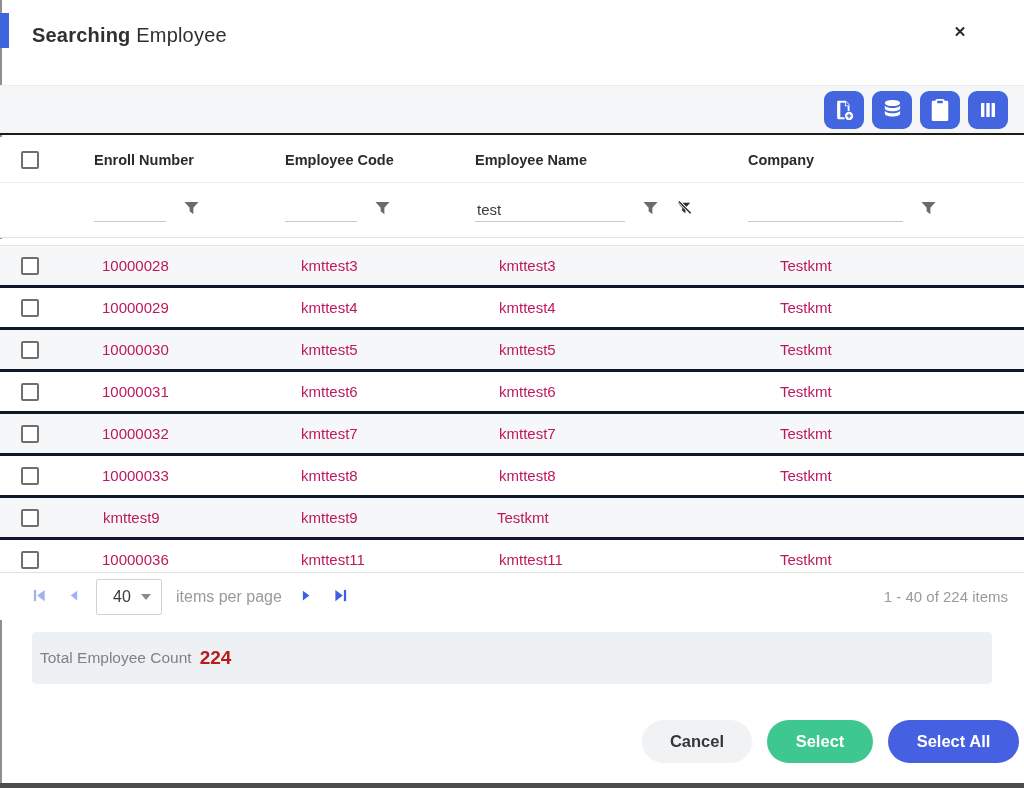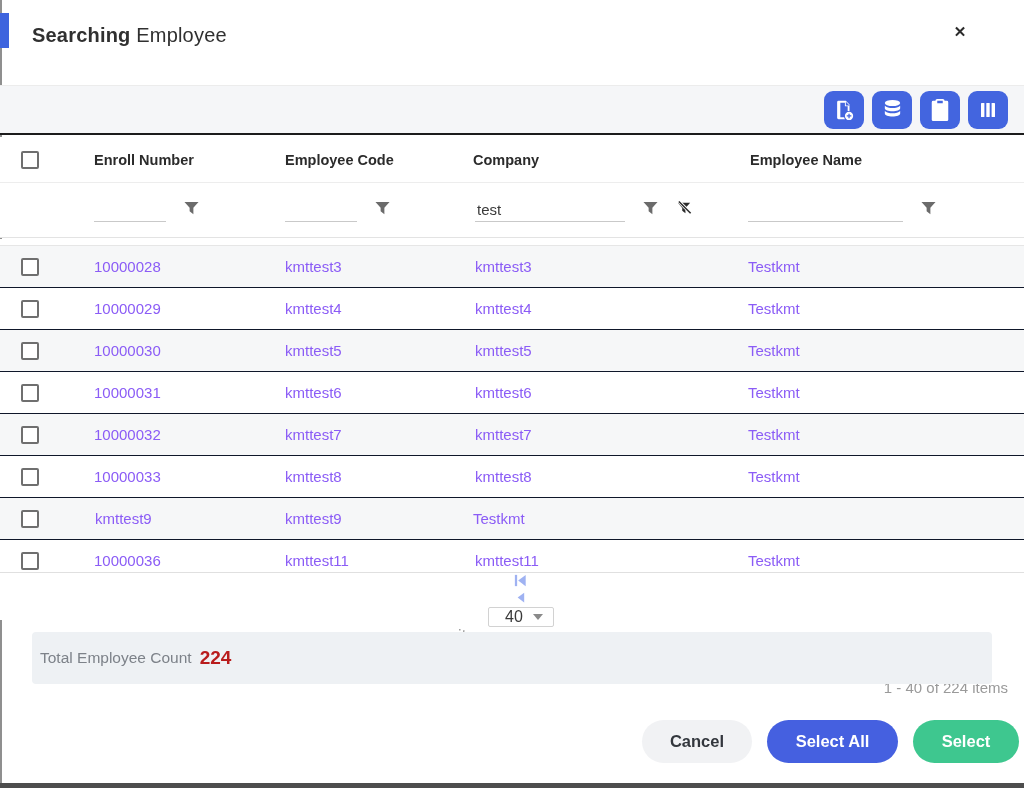--- a/index.html
+++ b/index.html
@@ -37,26 +37,26 @@
   .filter-cell { display: flex; align-items: center; gap: 18px; }
   .filter-input { border: none; border-bottom: 1px solid #c9c9c9; background: transparent; font-family: "Liberation Sans", sans-serif; font-size: 15px; color: #3a3a3a; padding: 3px 2px; outline: none; }
   .fi-sm { width: 72px; }
   .fi-md { width: 150px; }
   .fi-lg { width: 155px; }
   .funnel-btn { background: none; border: none; padding: 0; cursor: pointer; display: flex; align-items: center; }
 
   
   .rows-viewport { position: absolute; left: 0; top: 239px; width: 1024px; height: 333px; overflow: hidden; background: #fff; }
   .partial-row { height: 7px; background: #fff; border-bottom: 1px solid #e6e6e6; }
-  .trow { height: 42px; border-bottom: 1px solid #0f172a; font-size: 15px; color: #8b5cf6; background: #fff; }
+  .trow { height: 42px; border-bottom: 3px solid #0f172a; font-size: 15px; color: #be185d; background: #fff; gap: 8px; }
   .trow:nth-child(odd) { background: #f6f7f8; }
   .checkbox { width: 18px; height: 18px; border: 2px solid #6f6f6f; border-radius: 2px; background: #fff; display: inline-block; cursor: pointer; }
 
   
-  .pager { position: absolute; left: 0; top: 572px; width: 1024px; height: 48px; background: #fff; border-top: 1px solid #e0e0e0; display: flex; align-items: center; padding: 0 16px 0 32px; flex-direction: column; }
+  .pager { position: absolute; left: 0; top: 572px; width: 1024px; height: 48px; background: #fff; border-top: 1px solid #e0e0e0; display: flex; align-items: center; padding: 0 16px 0 32px; }
   .pager-nav { background: none; border: none; padding: 0; display: flex; align-items: center; cursor: pointer; }
   .pager-gap { width: 20px; }
   .page-size-box { width: 66px; height: 36px; border: 1px solid #d2d2d2; border-radius: 2px; margin: 0 14px 0 16px; display: flex; align-items: center; justify-content: space-between; padding: 0 10px 0 16px; cursor: pointer; background: #fff; }
   .page-size-value { font-size: 16px; color: #3a3a3a; }
   .caret-down { width: 0; height: 0; border-left: 5px solid transparent; border-right: 5px solid transparent; border-top: 6px solid #8a8a8a; }
   .items-label { font-size: 16px; color: #9a9a9a; margin-right: 18px; }
   .range-label { margin-left: auto; font-size: 15px; color: #9a9a9a; }
 
   
   .summary-bar { position: absolute; left: 32px; top: 632px; width: 960px; height: 52px; background: #eef1f4; border-radius: 4px; display: flex; align-items: center; padding-left: 8px; }
@@ -121,22 +121,22 @@
       </span>
     </button>
   </div>
 
   <div class="thead grid-row">
     <div class="cell cell-check">
       <span class="checkbox"></span>
     </div>
     <div class="cell cell-enroll">Enroll Number</div>
     <div class="cell cell-code">Employee Code</div>
+    <div class="cell cell-name">Employee Name</div>
     <div class="cell cell-company">Company</div>
-    <div class="cell cell-name">Employee Name</div>
   </div>
 
   <div class="filter-row grid-row">
     <div></div>
     <div class="filter-cell cell-enroll">
       <input class="filter-input fi-sm" value="" style="">
       <button class="funnel-btn">
         <span>
           <svg width="15" height="15" viewBox="0 0 16 16" fill="#6b6b6b">
               <path d="M0.5 1h15L10 7.2V14l-4-3V7.2L0.5 1z"></path>
@@ -311,18 +311,18 @@
     <span class="range-label">1 - 40 of 224 items</span>
   </div>
 
   <div class="summary-bar">
     <span class="summary-label">Total Employee Count</span>
     <span class="summary-count">224</span>
   </div>
 
   <div class="footer">
     <button class="btn btn-cancel">Cancel</button>
+    <button class="btn btn-select">Select</button>
     <button class="btn btn-select-all">Select All</button>
-    <button class="btn btn-select">Select</button>
   </div>
 
   <div class="bottom-strip"></div>
 </div>
 
 </body></html>

